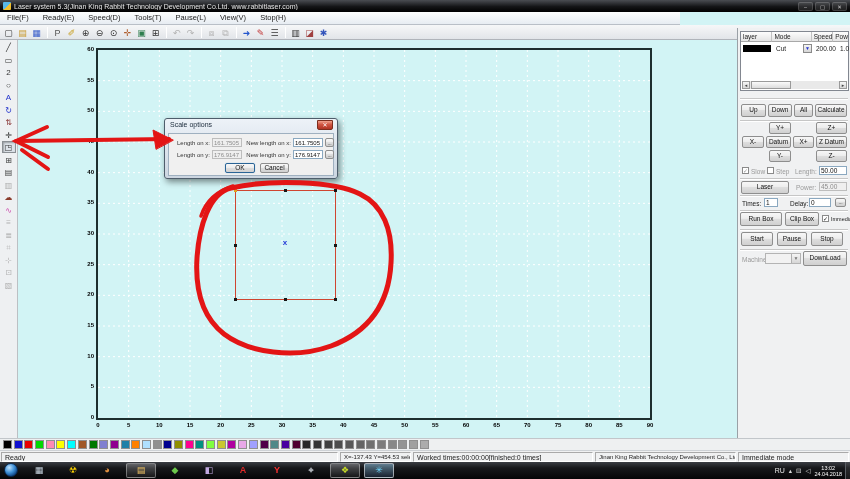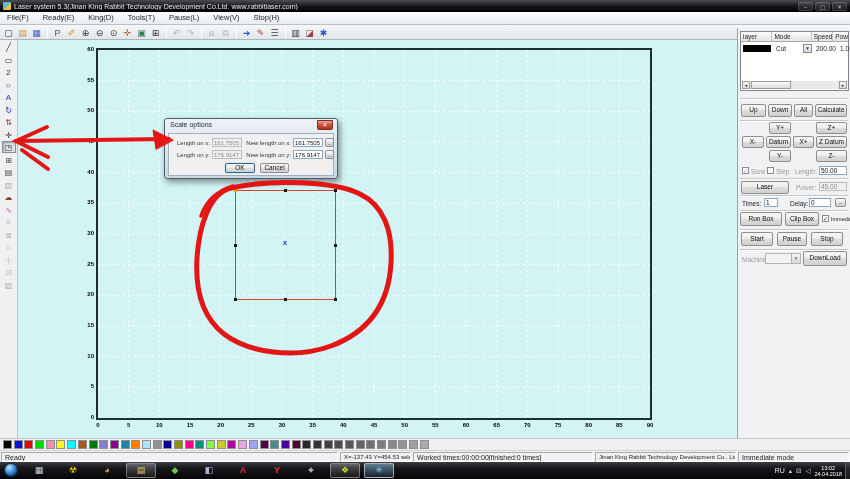--- a/index.html
+++ b/index.html
@@ -12,21 +12,21 @@
     background:linear-gradient(#4a4d52,#141517 55%,#000); display:flex; align-items:center;
     padding:0 3px; color:#e6e6e6; font-size:7px; z-index:30; }
   #app-icon { width:8px; height:8px; margin-right:3px; border-radius:1px;
     background:linear-gradient(135deg,#58b8e8 0 50%,#f0c030 50% 100%); flex:0 0 auto; }
   #title-text { white-space:nowrap; overflow:hidden; }
   #winbtns { margin-left:auto; display:flex; gap:2px; }
   .winbtn { width:15px; height:9px; font-size:5.5px; line-height:9px; text-align:center;
     color:#ccc; background:rgba(255,255,255,.10); border:1px solid rgba(255,255,255,.15); border-radius:2px; }
 
   
-  #menubar { position:absolute; left:0; top:12px; width:850px; height:13px;
+  #menubar { position:absolute; left:0; top:12px; width:680px; height:13px;
     background:linear-gradient(#fdfefe,#e7ecf2); border-bottom:1px solid #b9bfc7;
     display:flex; align-items:center; font-size:7.5px; color:#1c1c1c; z-index:20; }
   .menu-item { padding:0 7px; line-height:12px; }
 
   
   #toolbar { position:absolute; left:0; top:25px; width:850px; height:15px;
     background:linear-gradient(#f6f7f8,#e2e5e9); border-bottom:1px solid #b0b4ba;
     display:flex; align-items:center; padding-left:2px; z-index:10; }
   .ticon { width:13px; height:13px; line-height:12px; text-align:center; font-size:9px;
     color:#333; margin:0 1px 0 0; border:1px solid transparent; }
@@ -160,21 +160,21 @@
     <span id="winbtns">
       <span class="winbtn">‒</span>
       <span class="winbtn">▢</span>
       <span class="winbtn">✕</span>
     </span>
   </div>
 
   <div id="menubar">
       <span class="menu-item">File(F)</span>
       <span class="menu-item">Ready(E)</span>
-      <span class="menu-item">King(D)</span>
+      <span class="menu-item">Speed(D)</span>
       <span class="menu-item">Tools(T)</span>
       <span class="menu-item">Pause(L)</span>
       <span class="menu-item">View(V)</span>
       <span class="menu-item">Stop(H)</span>
     </div>
 
   <div id="toolbar">
       <span id="toolbar-icons" style="display:flex;align-items:center;">
         <span class="ticon">▢</span>
         <span class="ticon" style="color: rgb(200, 154, 48);">▤</span>

